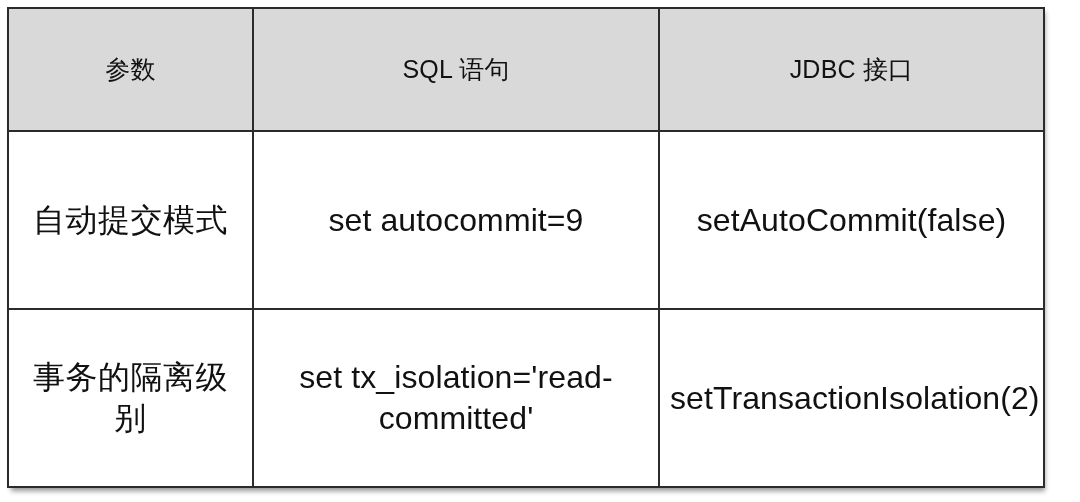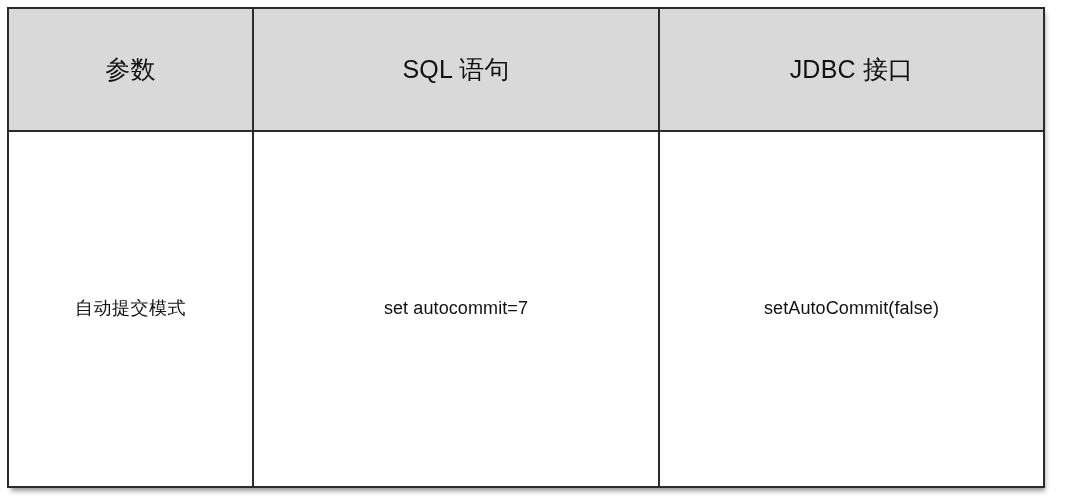--- a/index.html
+++ b/index.html
@@ -60,21 +60,21 @@
     font-size: 25px;
     letter-spacing: 0.2px;
   }
 
   table.data-table tbody tr {
     height: 119px;
   }
 
   table.data-table tbody td {
     background: #ffffff;
-    font-size: 18px;
+    font-size: 32px;
     line-height: 1.28;
     font-weight: normal;
   }
 
   td.cell-param {
     letter-spacing: 0.5px;
   }
 
   td.cell-sql,
   td.cell-jdbc {
@@ -102,19 +102,24 @@
       <thead>
         <tr>
           <th class="cell-header cell-header-param">参数</th>
           <th class="cell-header cell-header-sql">SQL 语句</th>
           <th class="cell-header cell-header-jdbc">JDBC 接口</th>
         </tr>
       </thead>
       <tbody>
         <tr>
           <td class="cell-param">自动提交模式</td>
-          <td class="cell-sql">set autocommit=7</td>
+          <td class="cell-sql">set autocommit=9</td>
           <td class="cell-jdbc">setAutoCommit(false)</td>
+        </tr>
+        <tr>
+          <td class="cell-param">事务的隔离级别</td>
+          <td class="cell-sql"><span class="wrap-tight">set tx_isolation='read-committed'</span></td>
+          <td class="cell-jdbc">setTransactionIsolation(2)</td>
         </tr>
       </tbody>
     </table>
   </div>
 </div>
 
 </body></html>

